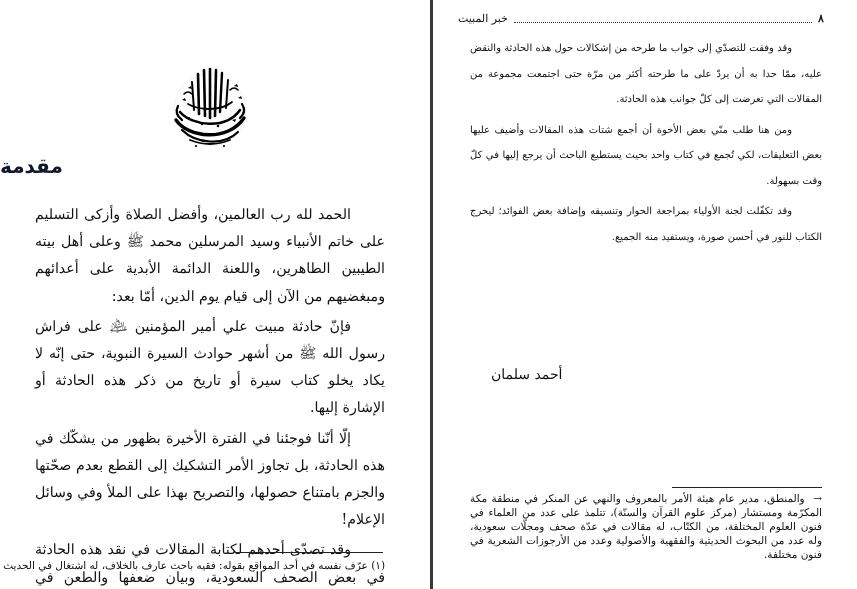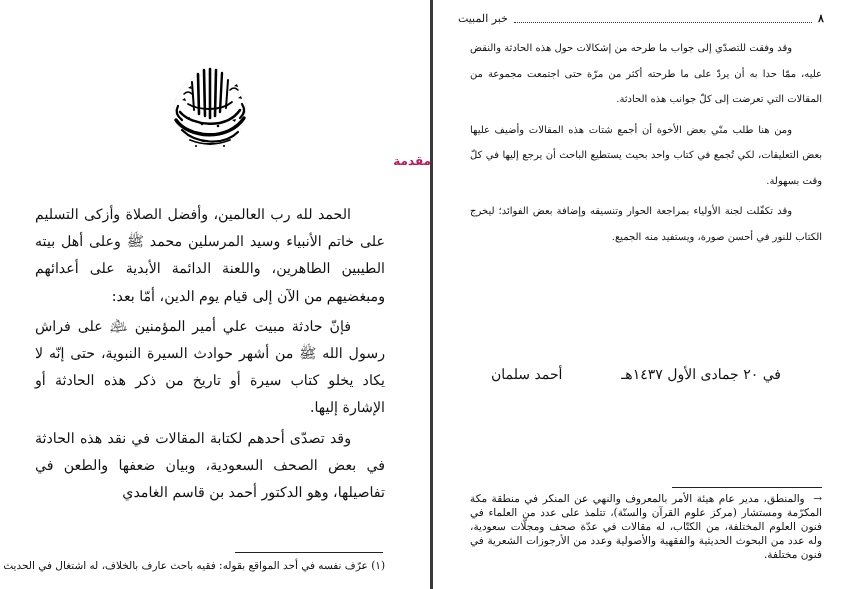--- a/index.html
+++ b/index.html
@@ -8,22 +8,22 @@
 
     .page { position: absolute; top: 0; height: 589px; background: #fff; direction: rtl; }
     .page-left { left: 0; width: 431px; }
     .page-right { left: 433px; width: 424px; }
 
     .spine { position: absolute; left: 430px; top: 0; width: 3px; height: 589px; background: #3a3a3a; }
 
     
     .emblem { position: absolute; left: 168px; top: 60px; width: 84px; height: 92px; }
     .emblem svg { width: 100%; height: 100%; }
-    .chapter-title { position: absolute; left: 0; width: 431px; top: 154px; text-align: right;
-      font-family: "DejaVu Sans", sans-serif; font-weight: bold; font-size: 12px; color: #be185d; direction: rtl; }
+    .chapter-title { position: absolute; left: 0; width: 431px; top: 154px; text-align: left;
+      font-family: "DejaVu Sans", sans-serif; font-weight: bold; font-size: 20px; color: #0f172a; direction: rtl; }
 
     .body-left { position: absolute; right: 46px; width: 350px; top: 201px; direction: rtl; text-align: justify;
       font-size: 14.2px; line-height: 27.2px; }
     .body-left p { text-indent: 34px; margin-bottom: 3px; }
 
     .fn-rule-left { position: absolute; left: 235px; top: 552px; width: 148px; height: 1px; background: #222; }
     .footnote-left { position: absolute; right: 46px; width: 350px; top: 557px; font-size: 10.5px; line-height: 16px; direction: rtl; white-space: nowrap; }
 
     
     .running-head { position: absolute; left: 25px; right: 33px; top: 9px; height: 18px; direction: rtl; display: flex; align-items: center; font-size: 11px; }
@@ -85,20 +85,21 @@
           <path d="M64 60 l4 -1 l-1 3 z"></path>
       </g>
     </svg>
   </div>
 
   <div class="chapter-title">مقدمة</div>
 
   <div class="body-left">
     <p>الحمد لله رب العالمين، وأفضل الصلاة وأزكى التسليم على خاتم الأنبياء وسيد المرسلين محمد ﷺ وعلى أهل بيته الطيبين الطاهرين، واللعنة الدائمة الأبدية على أعدائهم ومبغضيهم من الآن إلى قيام يوم الدين، أمّا بعد:</p>
     <p>فإنّ حادثة مبيت علي أمير المؤمنين ﵇ على فراش رسول الله ﷺ من أشهر حوادث السيرة النبوية، حتى إنّه لا يكاد يخلو كتاب سيرة أو تاريخ من ذكر هذه الحادثة أو الإشارة إليها.</p>
+    <p>إلّا أنّنا فوجئنا في الفترة الأخيرة بظهور من يشكّك في هذه الحادثة، بل تجاوز الأمر التشكيك إلى القطع بعدم صحّتها والجزم بامتناع حصولها، والتصريح بهذا على الملأ وفي وسائل الإعلام!</p>
     <p><span>وقد تصدّى أحدهم لكتابة المقالات في نقد هذه الحادثة في بعض الصحف السعودية، وبيان ضعفها والطعن في تفاصيلها، وهو الدكتور أحمد بن قاسم الغامدي</span></p>
   </div>
 
   <div class="fn-rule-left"></div>
   <div class="footnote-left">
     <span>(١) عرّف نفسه في أحد المواقع بقوله: فقيه باحث عارف بالخلاف، له اشتغال في الحديث</span>
     
   </div>
 </div>
 
@@ -111,21 +112,20 @@
     <span class="book-title">خبر المبيت</span>
   </div>
 
   <div class="body-right">
     <p>وقد وفقت للتصدّي إلى جواب ما طرحه من إشكالات حول هذه الحادثة والنقض عليه، ممّا حدا به أن يردّ على ما طرحته أكثر من مرّة حتى اجتمعت مجموعة من المقالات التي تعرضت إلى كلّ جوانب هذه الحادثة.</p>
     <p>ومن هنا طلب منّي بعض الأخوة أن أجمع شتات هذه المقالات وأضيف عليها بعض التعليقات، لكي تُجمع في كتاب واحد بحيث يستطيع الباحث أن يرجع إليها في كلّ وقت بسهولة.</p>
     <p>وقد تكفّلت لجنة الأولياء بمراجعة الحوار وتنسيقه وإضافة بعض الفوائد؛ ليخرج الكتاب للنور في أحسن صورة، ويستفيد منه الجميع.</p>
   </div>
 
   <div class="signature">
-    <span class="date">في ٢٠ جمادى الأول ١٤٣٧هـ</span>
     <span class="author">أحمد سلمان</span>
   </div>
 
   <div class="fn-rule-right"></div>
   <div class="footnote-right">
     <span class="fn-arrow">→</span>
     <span>والمنطق، مدير عام هيئة الأمر بالمعروف والنهي عن المنكر في منطقة مكة المكرّمة ومستشار (مركز علوم القرآن والسنّة)، تتلمذ على عدد من العلماء في فنون العلوم المختلفة، من الكتّاب، له مقالات في عدّة صحف ومجلّات سعودية، وله عدد من البحوث الحديثية والفقهية والأصولية وعدد من الأرجوزات الشعرية في فنون مختلفة.</span>
   </div>
 </div>
 

